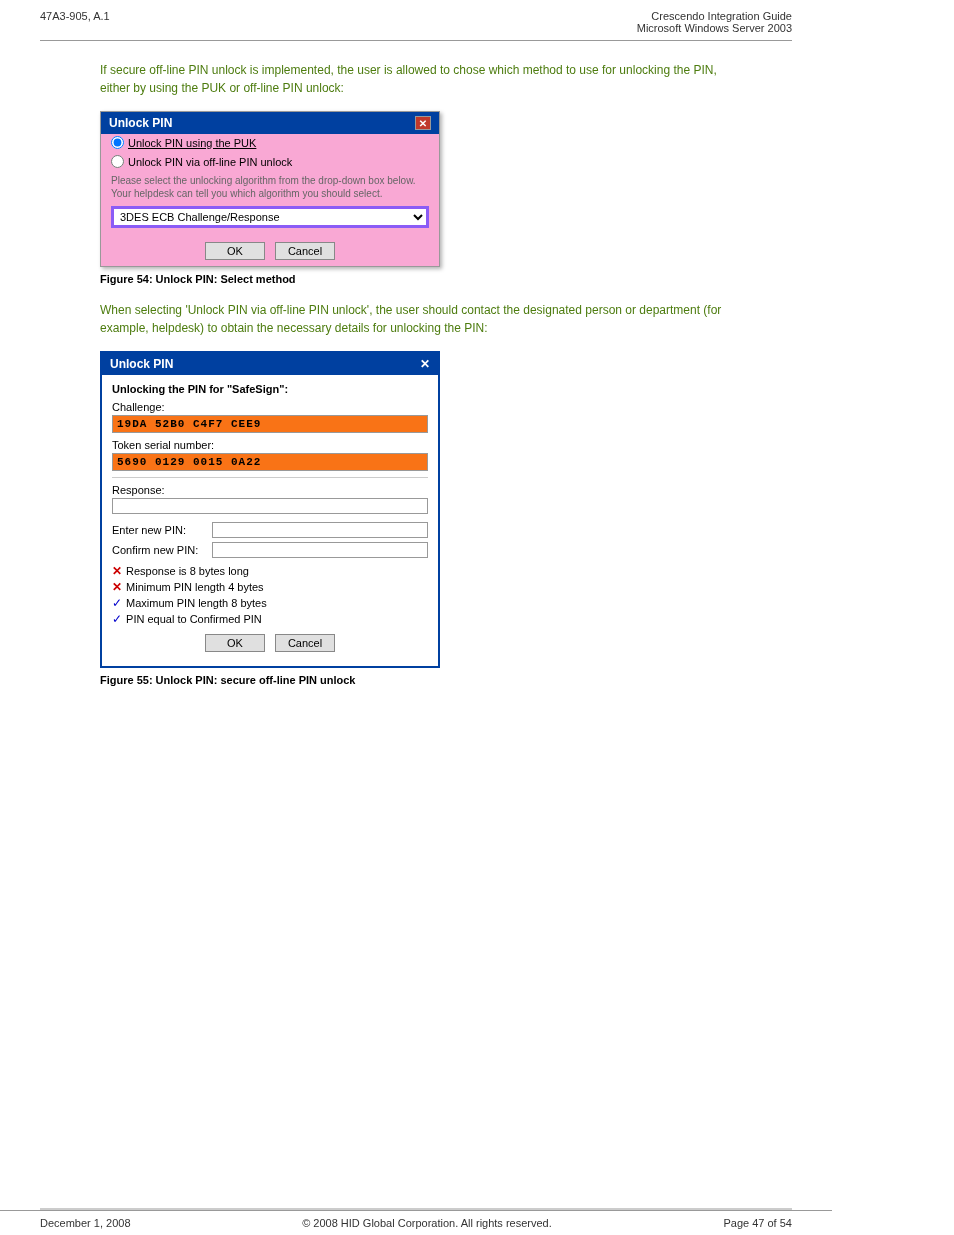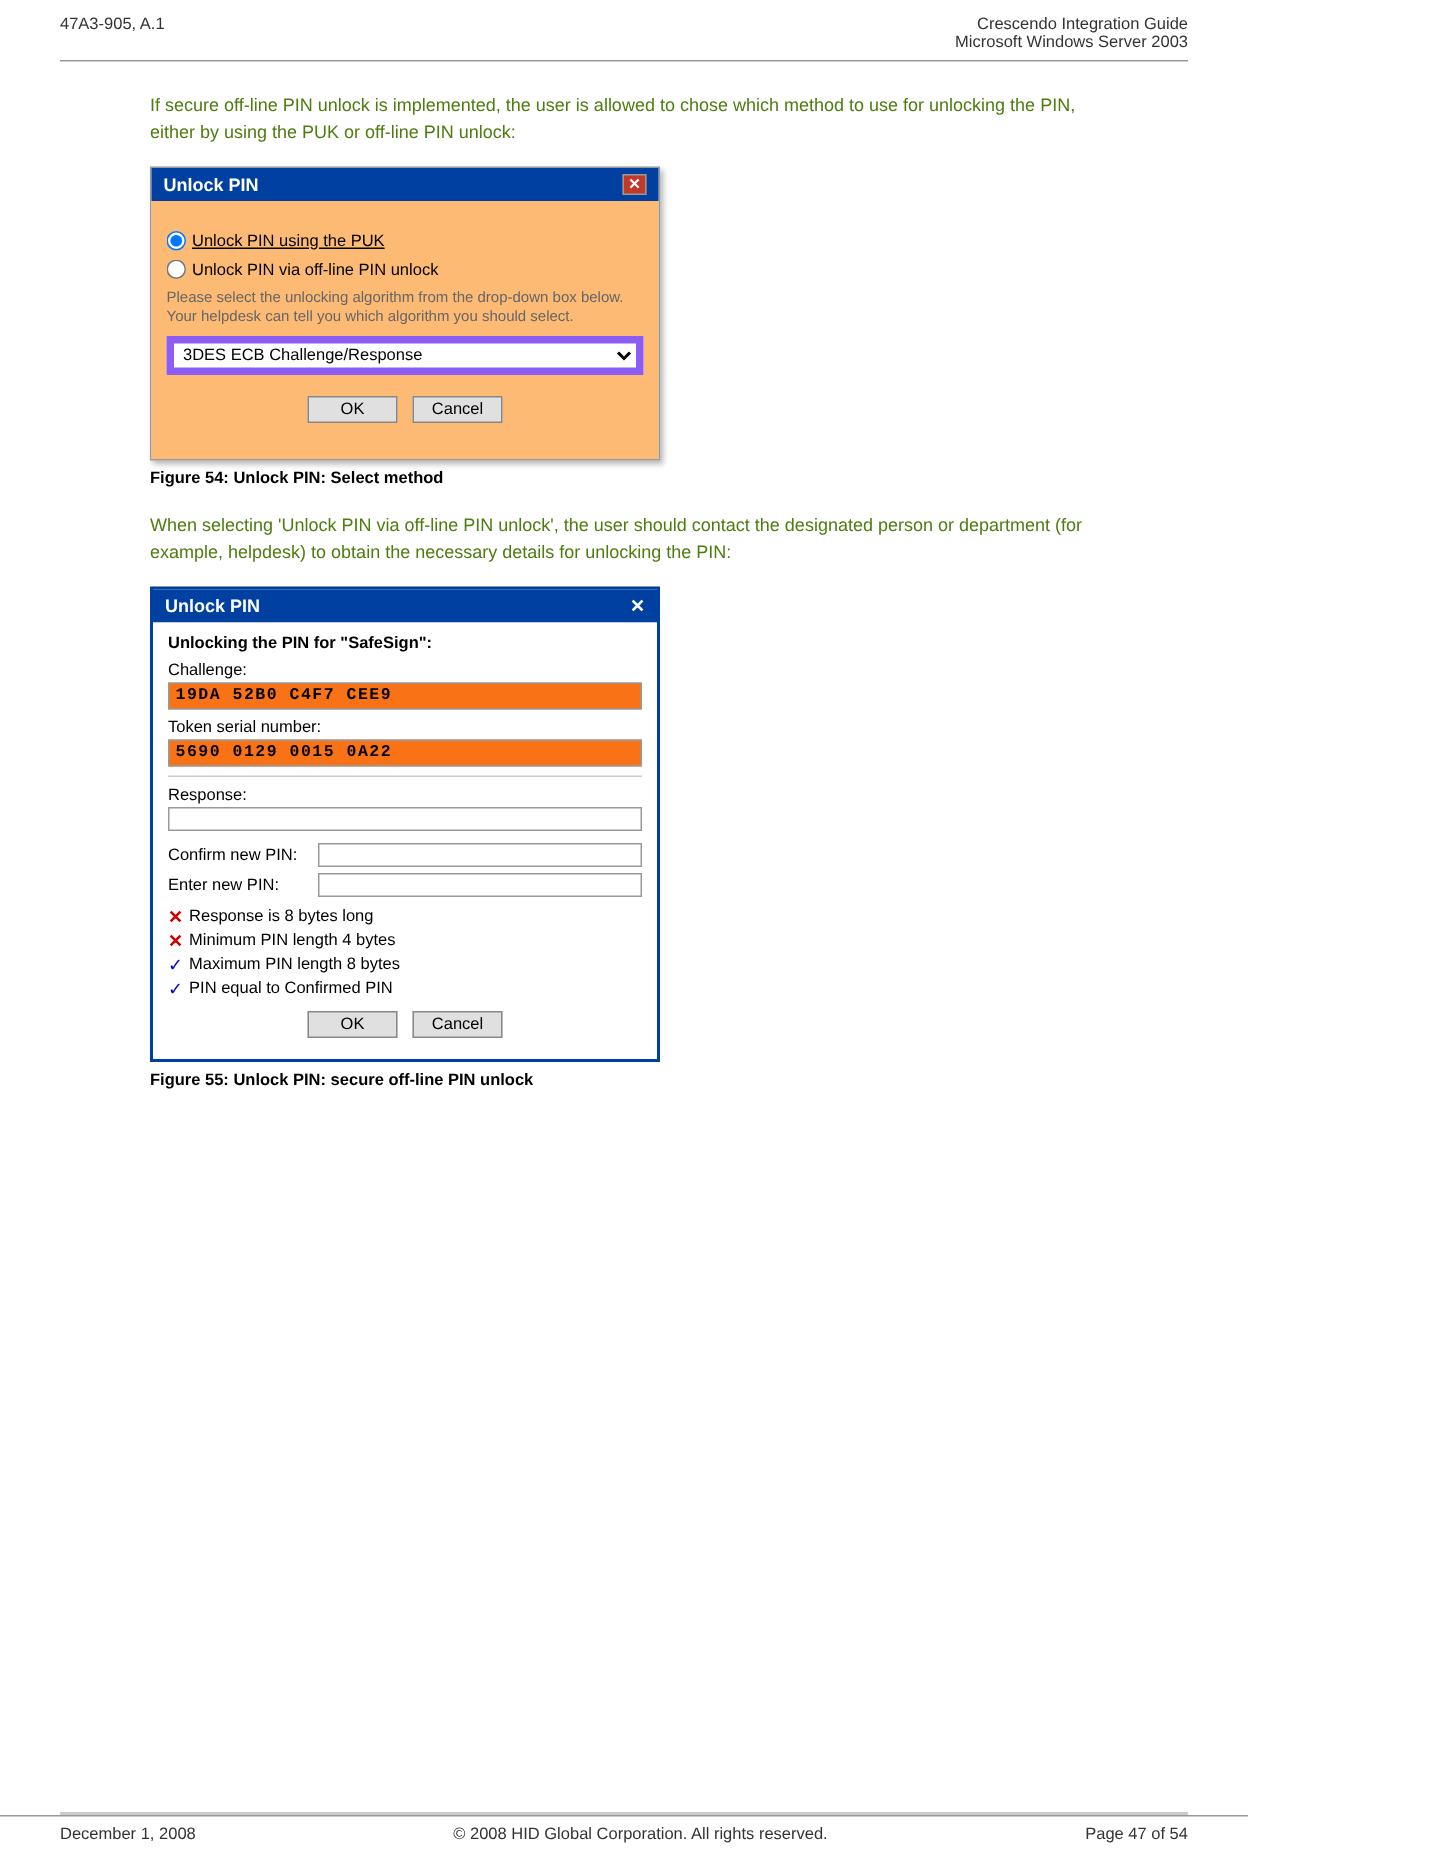--- a/index.html
+++ b/index.html
@@ -73,22 +73,22 @@
       width: 16px;
       height: 14px;
       font-size: 10px;
       display: flex;
       align-items: center;
       justify-content: center;
       cursor: pointer;
       font-weight: bold;
     }
     .dialog-body {
-      padding: 20px 10px;
-      background: #fdba74;
+      padding: 2px 10px;
+      background: #f9a8d4;
     }
     .radio-row {
       display: flex;
       align-items: center;
       margin-bottom: 6px;
       font-size: 11px;
     }
     .radio-row input[type="radio"] {
       margin-right: 4px;
     }
@@ -98,21 +98,21 @@
     }
     .hint-text {
       font-size: 10px;
       color: #666;
       margin: 4px 0 6px 0;
       line-height: 1.3;
     }
     .combo-box {
       width: 100%;
       font-size: 11px;
-      border: 5px solid #8b5cf6;
+      border: 3px solid #8b5cf6;
       background: #fff;
       padding: 1px 2px;
       margin-bottom: 8px;
     }
     .dialog-buttons {
       display: flex;
       justify-content: center;
       gap: 10px;
       margin-top: 6px;
       margin-bottom: 4px;
@@ -296,25 +296,25 @@
 
         <div class="field-label">Token serial number:</div>
         <div class="field-value-box">5690 0129 0015 0A22</div>
 
         <hr class="divider-line">
 
         <div class="field-label">Response:</div>
         <input type="text" class="input-field" value="" style="margin-bottom: 8px;">
 
         <div class="inline-field-row">
+          <span class="inline-field-label">Enter new PIN:</span>
+          <input type="password" class="inline-input" style="">
+        </div>
+        <div class="inline-field-row">
           <span class="inline-field-label">Confirm new PIN:</span>
-          <input type="password" class="inline-input" style="">
-        </div>
-        <div class="inline-field-row">
-          <span class="inline-field-label">Enter new PIN:</span>
           <input type="password" class="inline-input" style="">
         </div>
 
         <div class="validation-list" id="val-list">
         <div class="validation-item">
               <span class="val-icon-x">✕</span>
               <span>Response is 8 bytes long</span>
             </div>
             <div class="validation-item">
               <span class="val-icon-x">✕</span>

